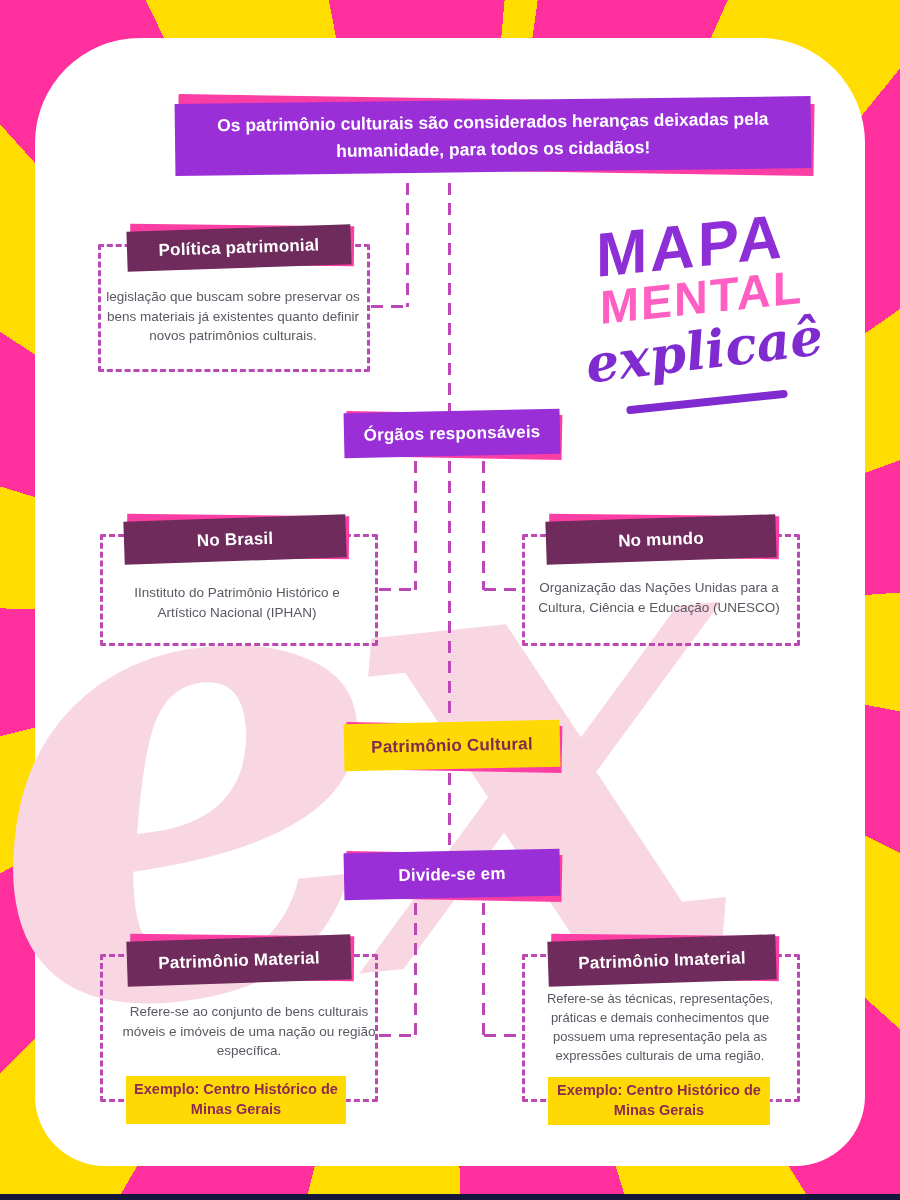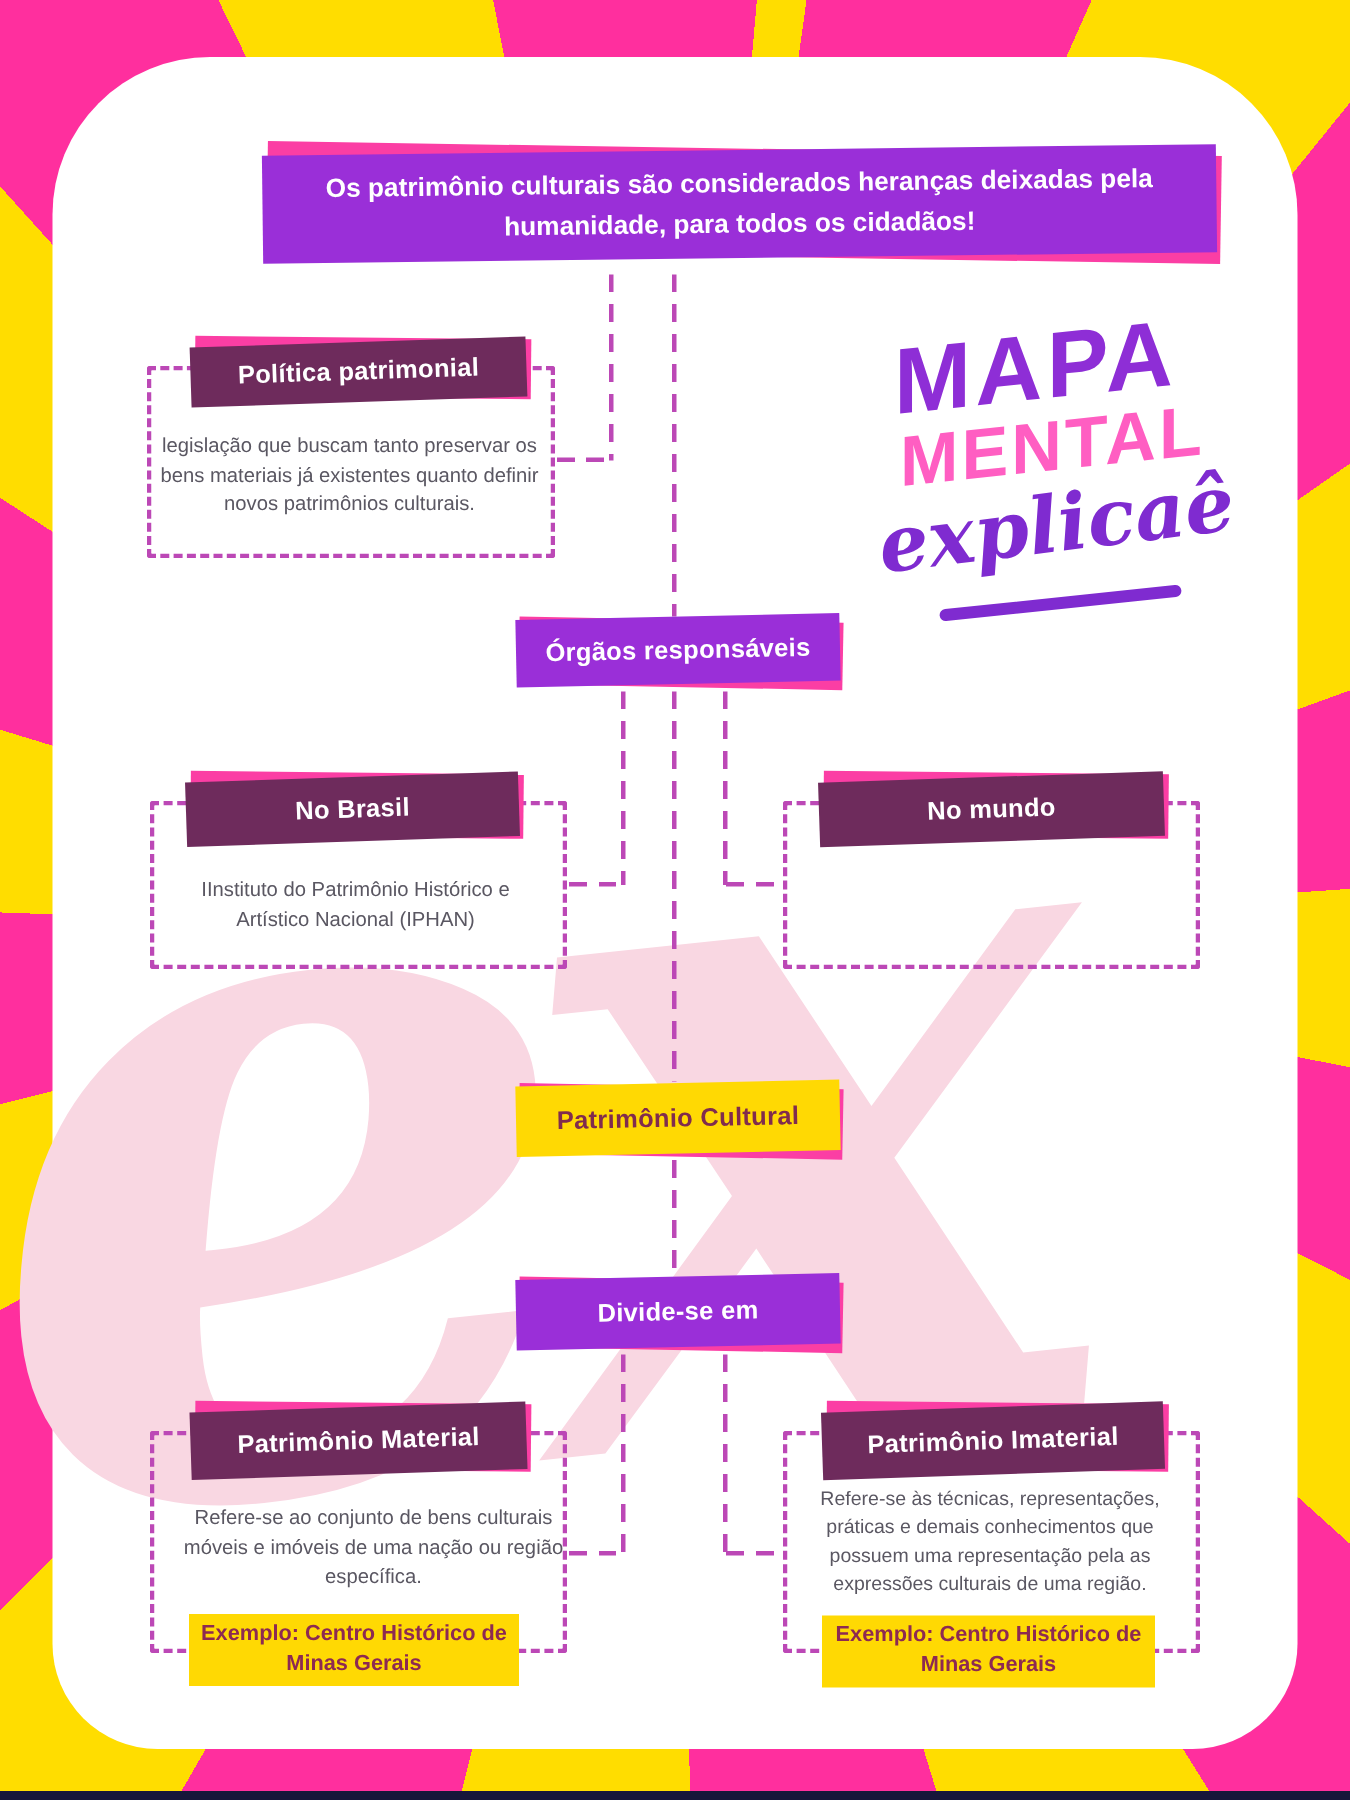--- a/index.html
+++ b/index.html
@@ -98,21 +98,21 @@
     <div class="hdash" style="left:371px;top:305px;width:37px;"></div>
     <div class="vdash" style="left:448px;top:183px;height:228px;"></div>
 
     <div class="dframe" style="left:98px;top:244px;width:266px;height:122px;"></div>
     <div class="node plum tilt-b" style="left:127px;top:228px;width:224px;height:40px;">
       <div class="shadow"></div>
       <div class="ribbon">
         <span class="title-text">Política patrimonial</span>
       </div>
     </div>
-    <div class="desc" style="left:105px;top:287px;width:256px;">legislação que buscam tanto preservar os bens materiais já existentes quanto definir novos patrimônios culturais.</div>
+    <div class="desc" style="left:105px;top:287px;width:256px;">legislação que buscam sobre preservar os bens materiais já existentes quanto definir novos patrimônios culturais.</div>
 
     <div class="node purple tilt-c" style="left:344px;top:411px;width:216px;height:45px;">
       <div class="shadow"></div>
       <div class="ribbon">
         <span class="title-text">Órgãos responsáveis</span>
       </div>
     </div>
 
     <div class="vdash" style="left:414px;top:461px;height:129px;"></div>
     <div class="vdash" style="left:448px;top:461px;height:260px;"></div>
@@ -129,20 +129,21 @@
     </div>
     <div class="desc" style="left:110px;top:583px;width:254px;">IInstituto do Patrimônio Histórico e Artístico Nacional (IPHAN)</div>
 
     <div class="dframe" style="left:522px;top:534px;width:272px;height:106px;"></div>
     <div class="node plum tilt-b" style="left:546px;top:518px;width:230px;height:43px;">
       <div class="shadow"></div>
       <div class="ribbon">
         <span class="title-text">No mundo</span>
       </div>
     </div>
+    <div class="desc" style="left:528px;top:578px;width:262px;">Organização das Nações Unidas para a Cultura, Ciência e Educação (UNESCO)</div>
 
     <div class="node yellow tilt-c" style="left:344px;top:722px;width:216px;height:47px;">
       <div class="shadow"></div>
       <div class="ribbon">
         <span class="title-text">Patrimônio Cultural</span>
       </div>
     </div>
 
     <div class="vdash" style="left:448px;top:773px;height:78px;"></div>
 

